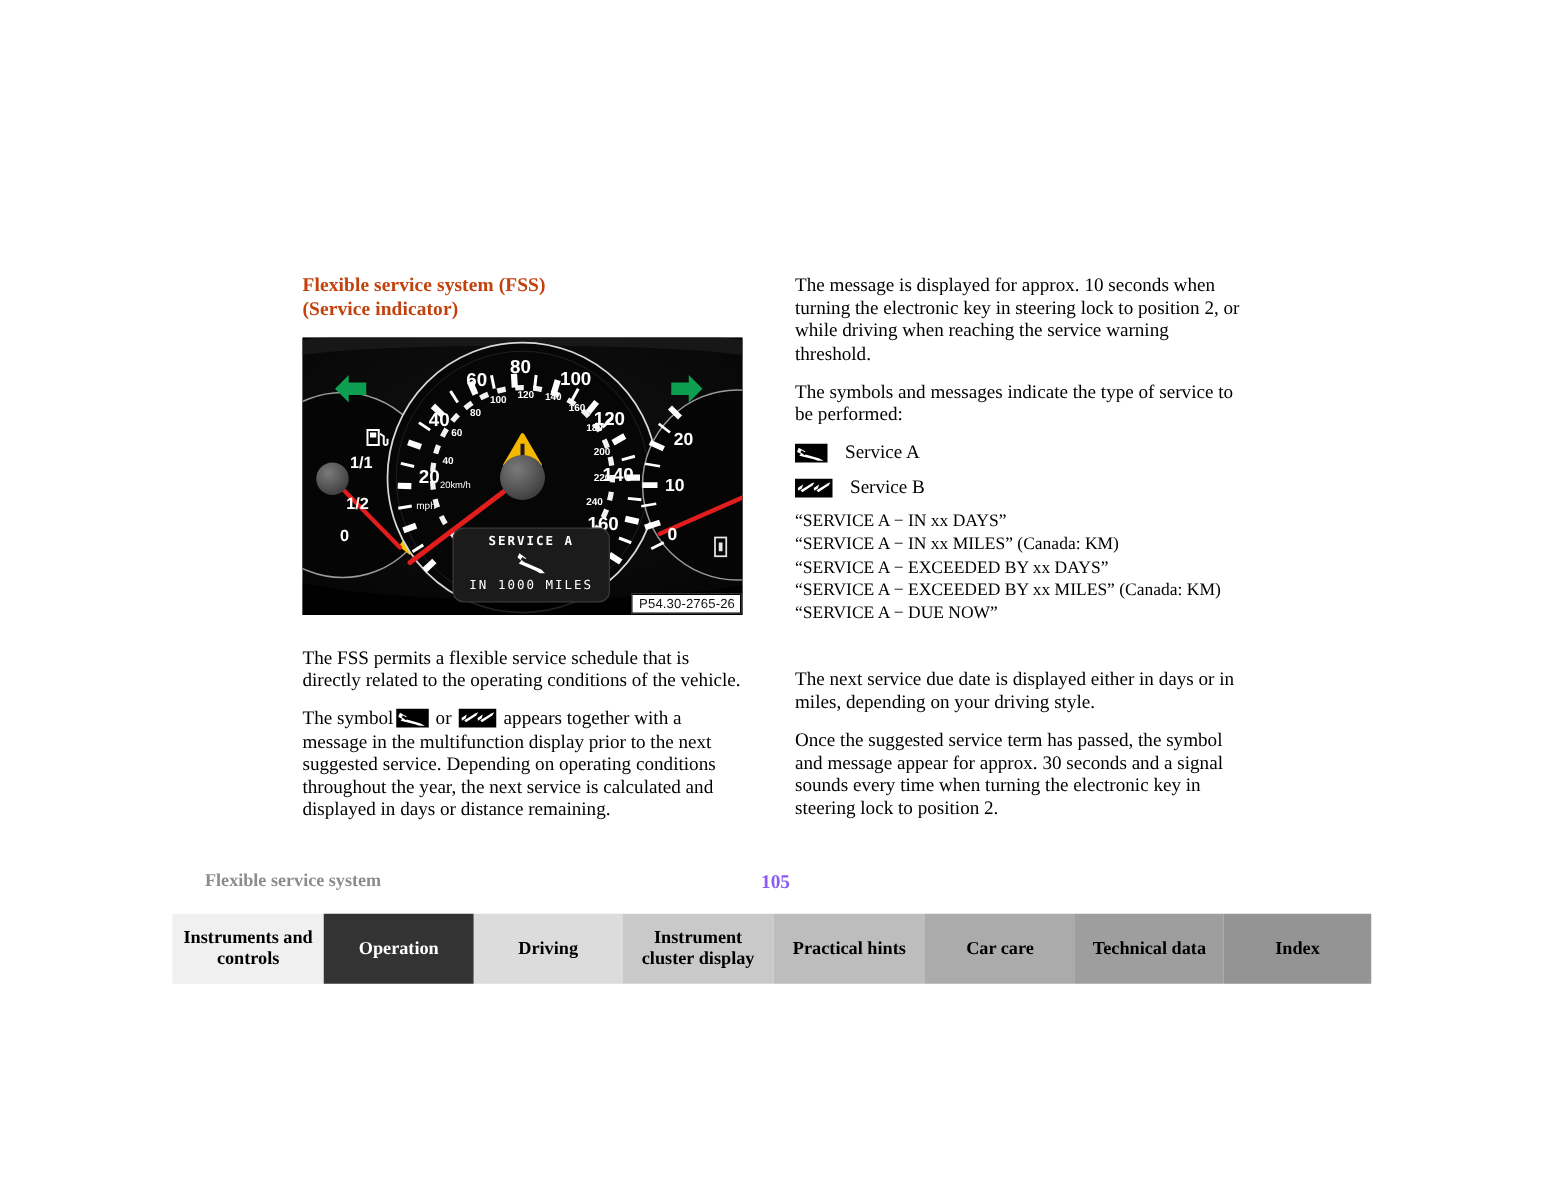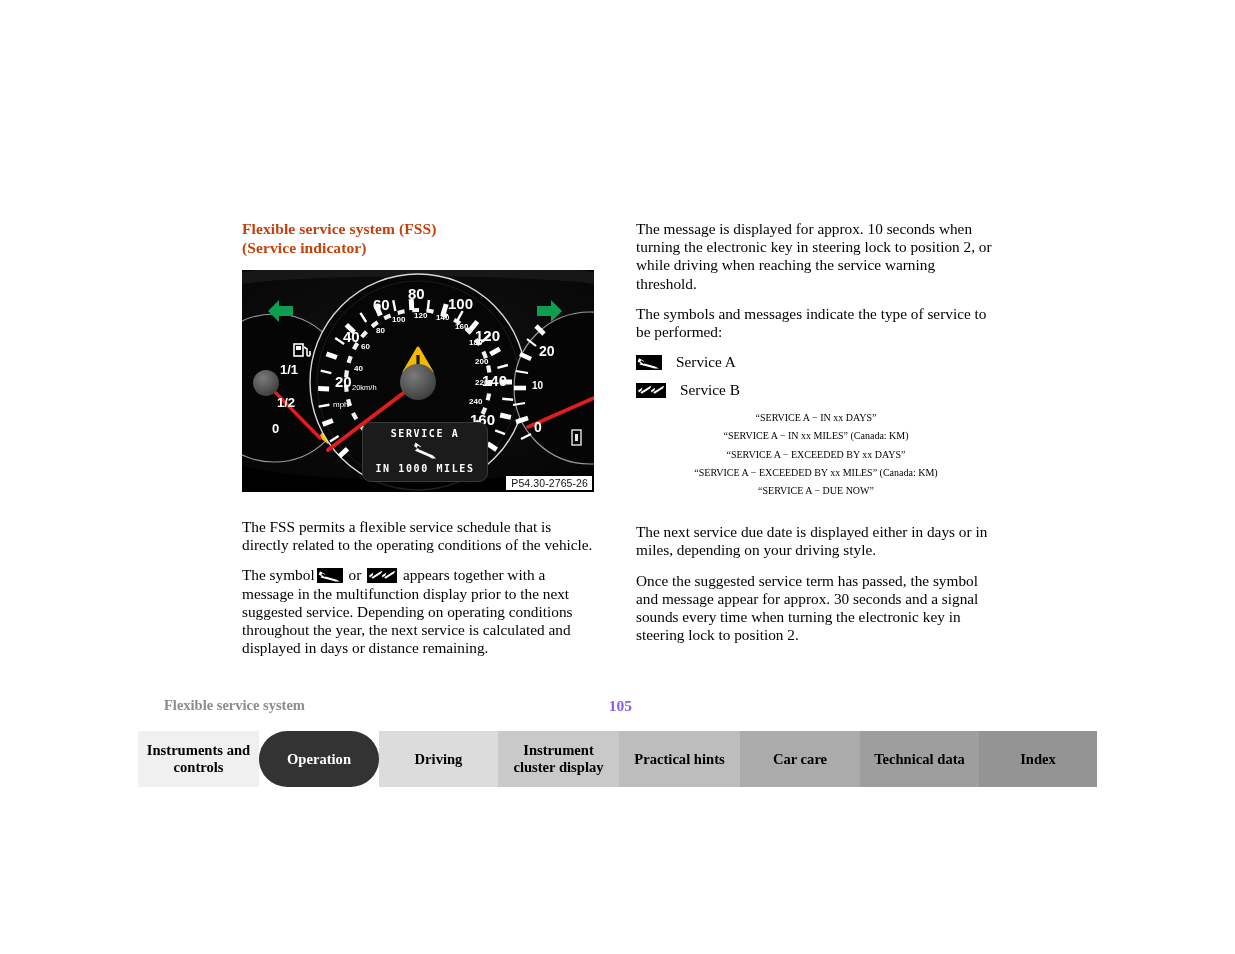--- a/index.html
+++ b/index.html
@@ -16,21 +16,21 @@
   .col-right{position:absolute;left:636px;top:220px;width:360px;}
 
   .heading{
     color:#e8000d;font-weight:bold;font-size:15.5px;line-height:18.5px;
     margin:0 0 10px 0;letter-spacing:0.1px;
   }
   p.body{
     font-size:15.3px;line-height:18.2px;margin:0 0 12px 0;
     text-align:left;
   }
-  .msg-list{font-size:10px;line-height:18.2px;margin:0 0 12px 0;text-align:center;}
+  .msg-list{font-size:14px;line-height:18.2px;margin:0 0 24px 0;}
   .msg-list div{white-space:nowrap;}
   .gap{height:11px;}
 
   
   .sym{
     display:inline-block;vertical-align:-3px;background:#000;
     width:26px;height:15px;position:relative;margin:0 2px;
   }
   .sym svg{display:block;position:absolute;left:0;top:0;}
   .sym-b{width:30px;}
@@ -58,36 +58,36 @@
         font-weight:bold;line-height:1;white-space:nowrap;}
 
   
   .mfd{
     position:absolute;left:120px;top:152px;width:124px;height:58px;
     background:#1b1b1b;border:1px solid #3a3a3a;border-radius:9px;
     color:#fff;text-align:center;
     font-family:"DejaVu Sans Mono", monospace;
   }
   .mfd .l1{font-size:10px;letter-spacing:1.6px;margin-top:5px;font-weight:bold;}
-  .mfd .l3{font-size:10px;letter-spacing:1.6px;margin-top:3px;font-weight:bold;}
+  .mfd .l3{font-size:10px;letter-spacing:1.6px;margin-top:3px;font-weight:normal;}
   .mfd .wr{height:19px;margin-top:2px;}
 
   
   .footer{position:absolute;left:164px;top:697px;width:468px;height:20px;}
   .footer .fl{position:absolute;left:0;top:0;color:#8c8c8c;font-size:14.5px;font-weight:bold;}
   .footer .fr{position:absolute;right:0;top:0;color:#8b5cf6;font-size:15.5px;font-weight:bold;}
 
   
   .tabs{position:absolute;left:138px;top:731px;width:959px;height:56px;display:flex;}
   .tab{
     flex:0 0 auto;display:flex;align-items:center;justify-content:center;
     text-align:center;font-size:14.6px;font-weight:bold;line-height:17px;
     color:#000;padding:0 3px;box-sizing:border-box;
   }
-  .tab.active{color:#ffffff;border-radius:28px;}
+  .tab.active{color:#ffffff;}
 </style>
 </head>
 <body>
 
 <div class="page">
 
   <div class="col-left">
     <h1 class="heading" style="color: #c2410c;">
       <span>Flexible service system (FSS)</span><br>
       <span>(Service indicator)</span>
@@ -226,21 +226,21 @@
       <div class="dlbl" style="left:227px;top:128px;font-size:8px;">240</div>
       <div class="dlbl" style="left:91px;top:131px;font-size:8px;font-weight:normal;">mph</div>
 
       
       <div class="dlbl" style="left:38px;top:93px;font-size:13px;">1/1</div>
       <div class="dlbl" style="left:35px;top:126px;font-size:13px;">1/2</div>
       <div class="dlbl" style="left:30px;top:152px;font-size:13px;">0</div>
 
       
       <div class="dlbl" style="left:292px;top:150px;font-size:14px;">0</div>
-      <div class="dlbl" style="left:290px;top:111px;font-size:10px;">10</div>
+      <div class="dlbl" style="left:290px;top:111px;font-size:14px;">10</div>
       <div class="dlbl" style="left:297px;top:74px;font-size:14px;">20</div>
 
       
       <div style="position:absolute;left:24px;top:28px;">
         <svg width="30" height="26" viewBox="0 0 30 26">
             <path d="M13,2 L2,13 L13,24 L13,18 L27,18 L27,8 L13,8 Z" fill="#0e9e4f"></path>
           </svg>
       </div>
       <div style="position:absolute;left:292px;top:28px;">
         <svg width="30" height="26" viewBox="0 0 30 26">

